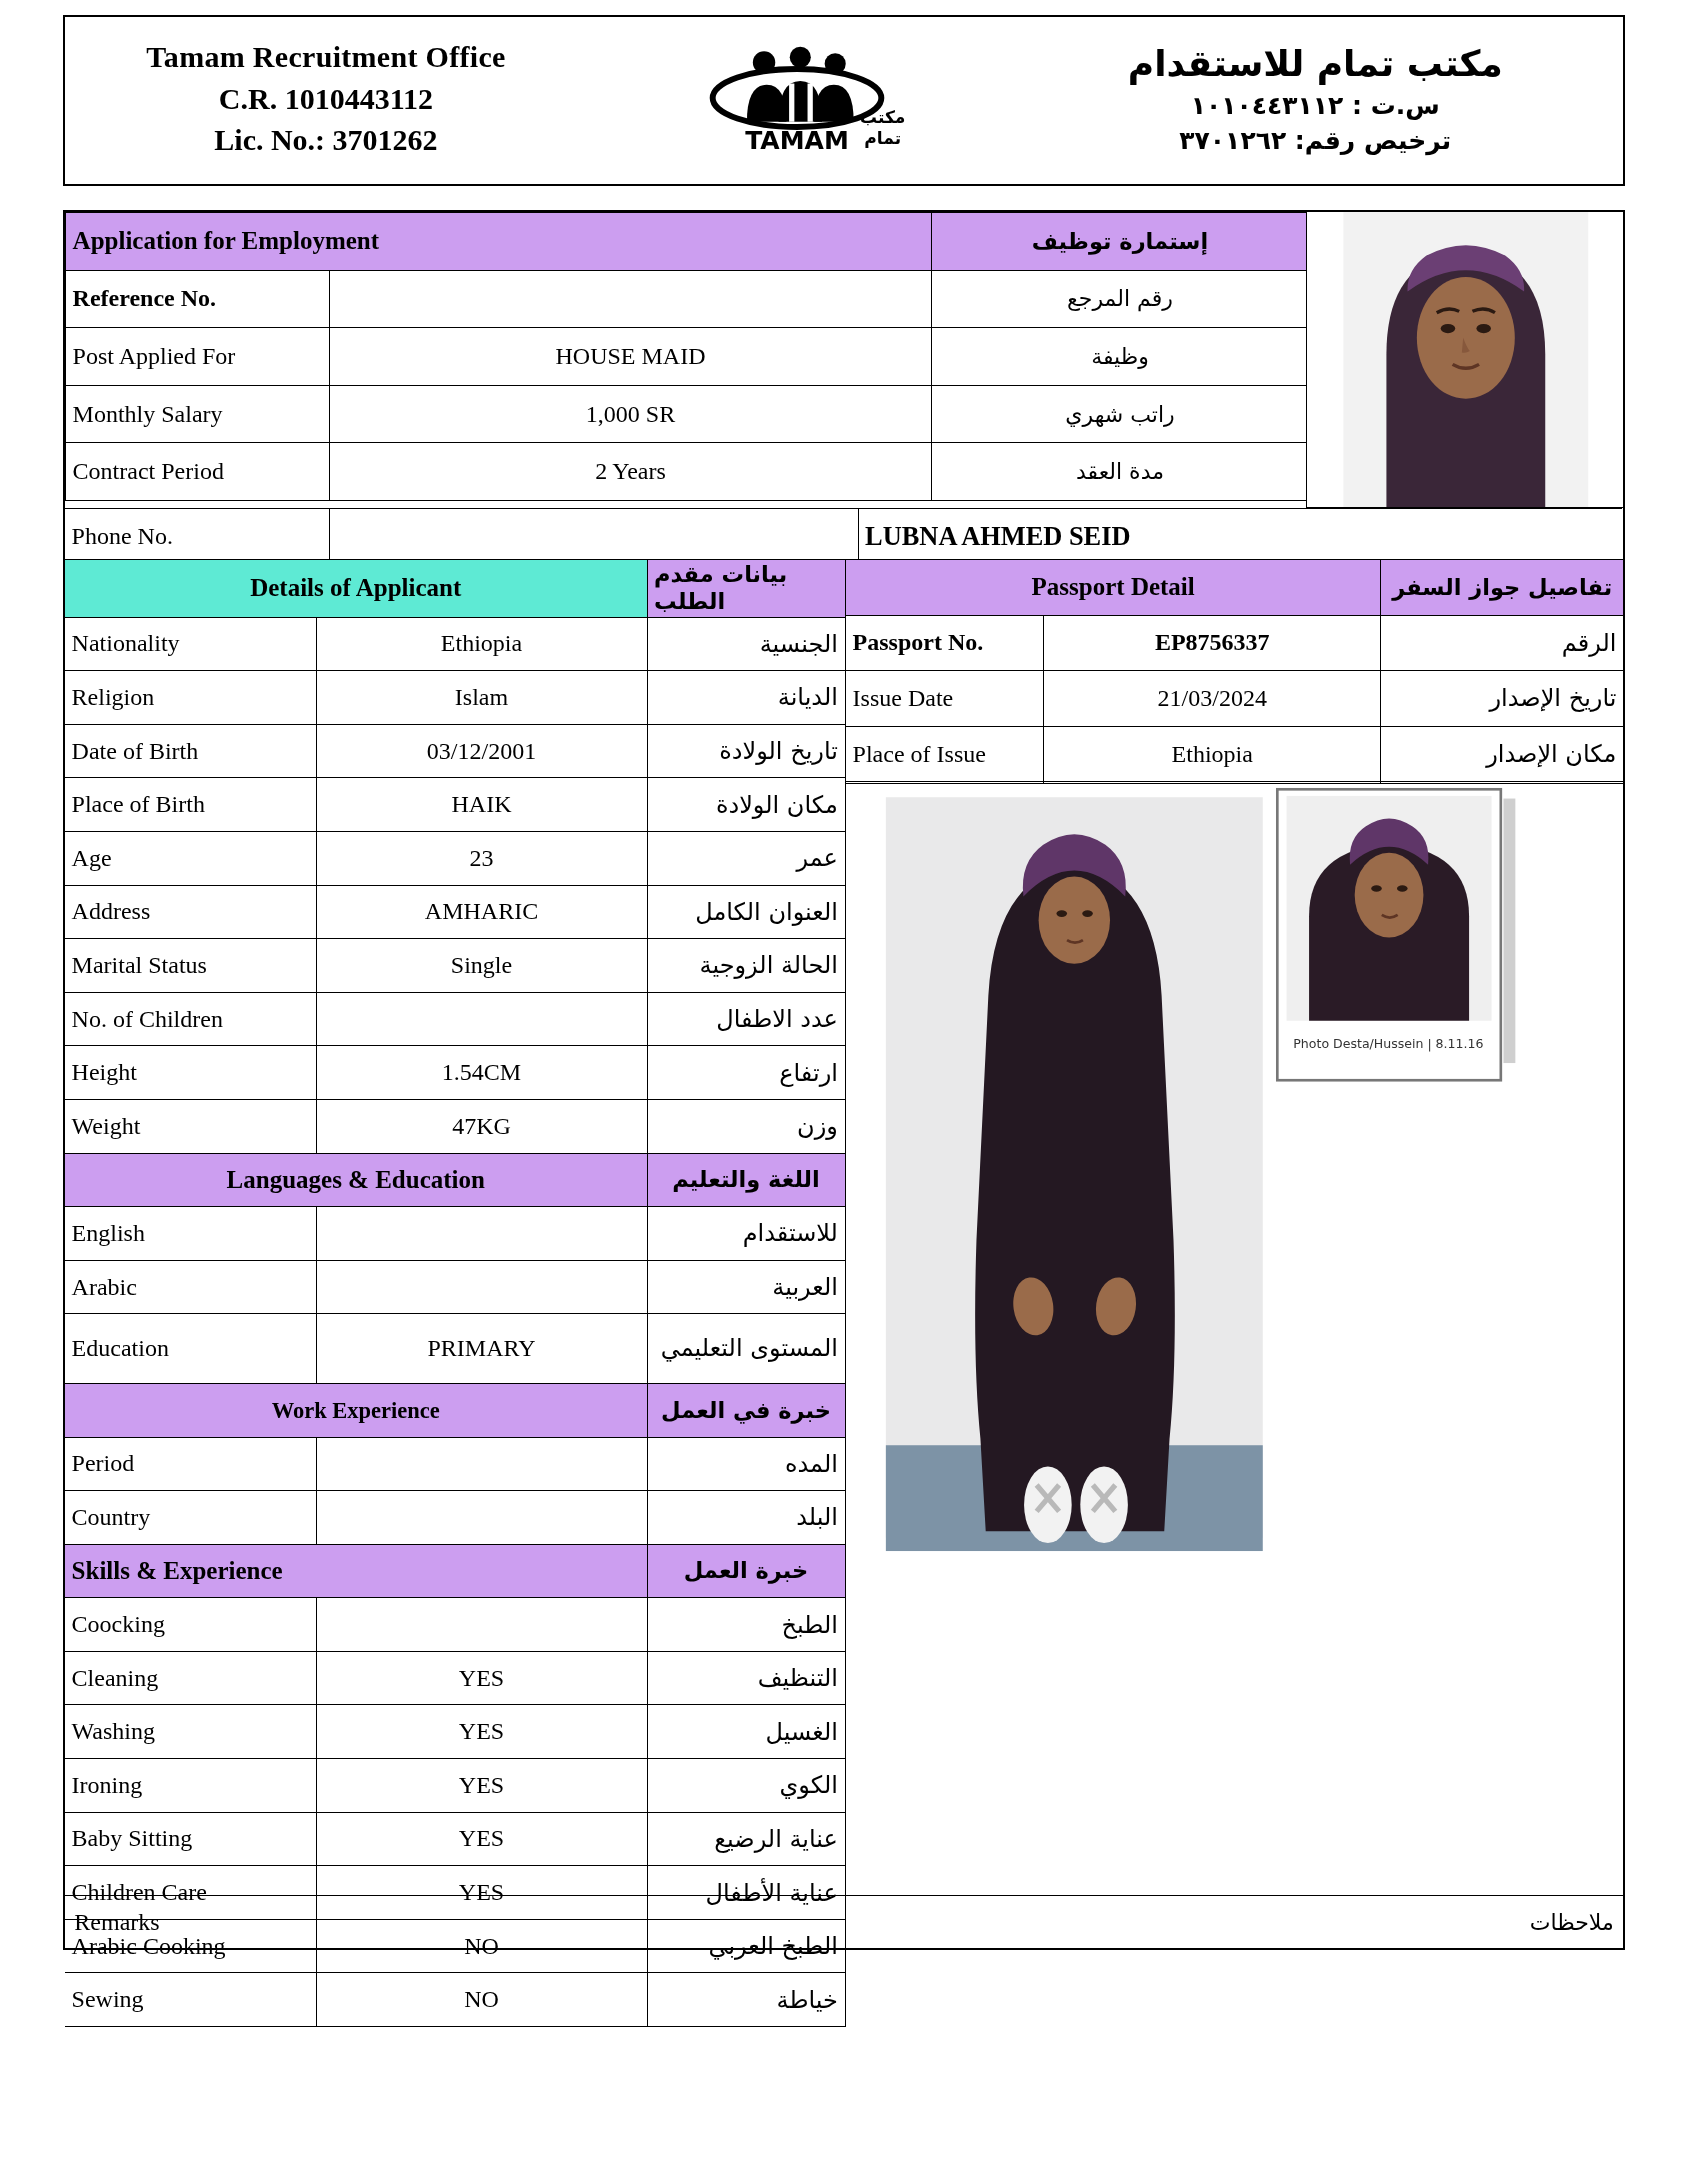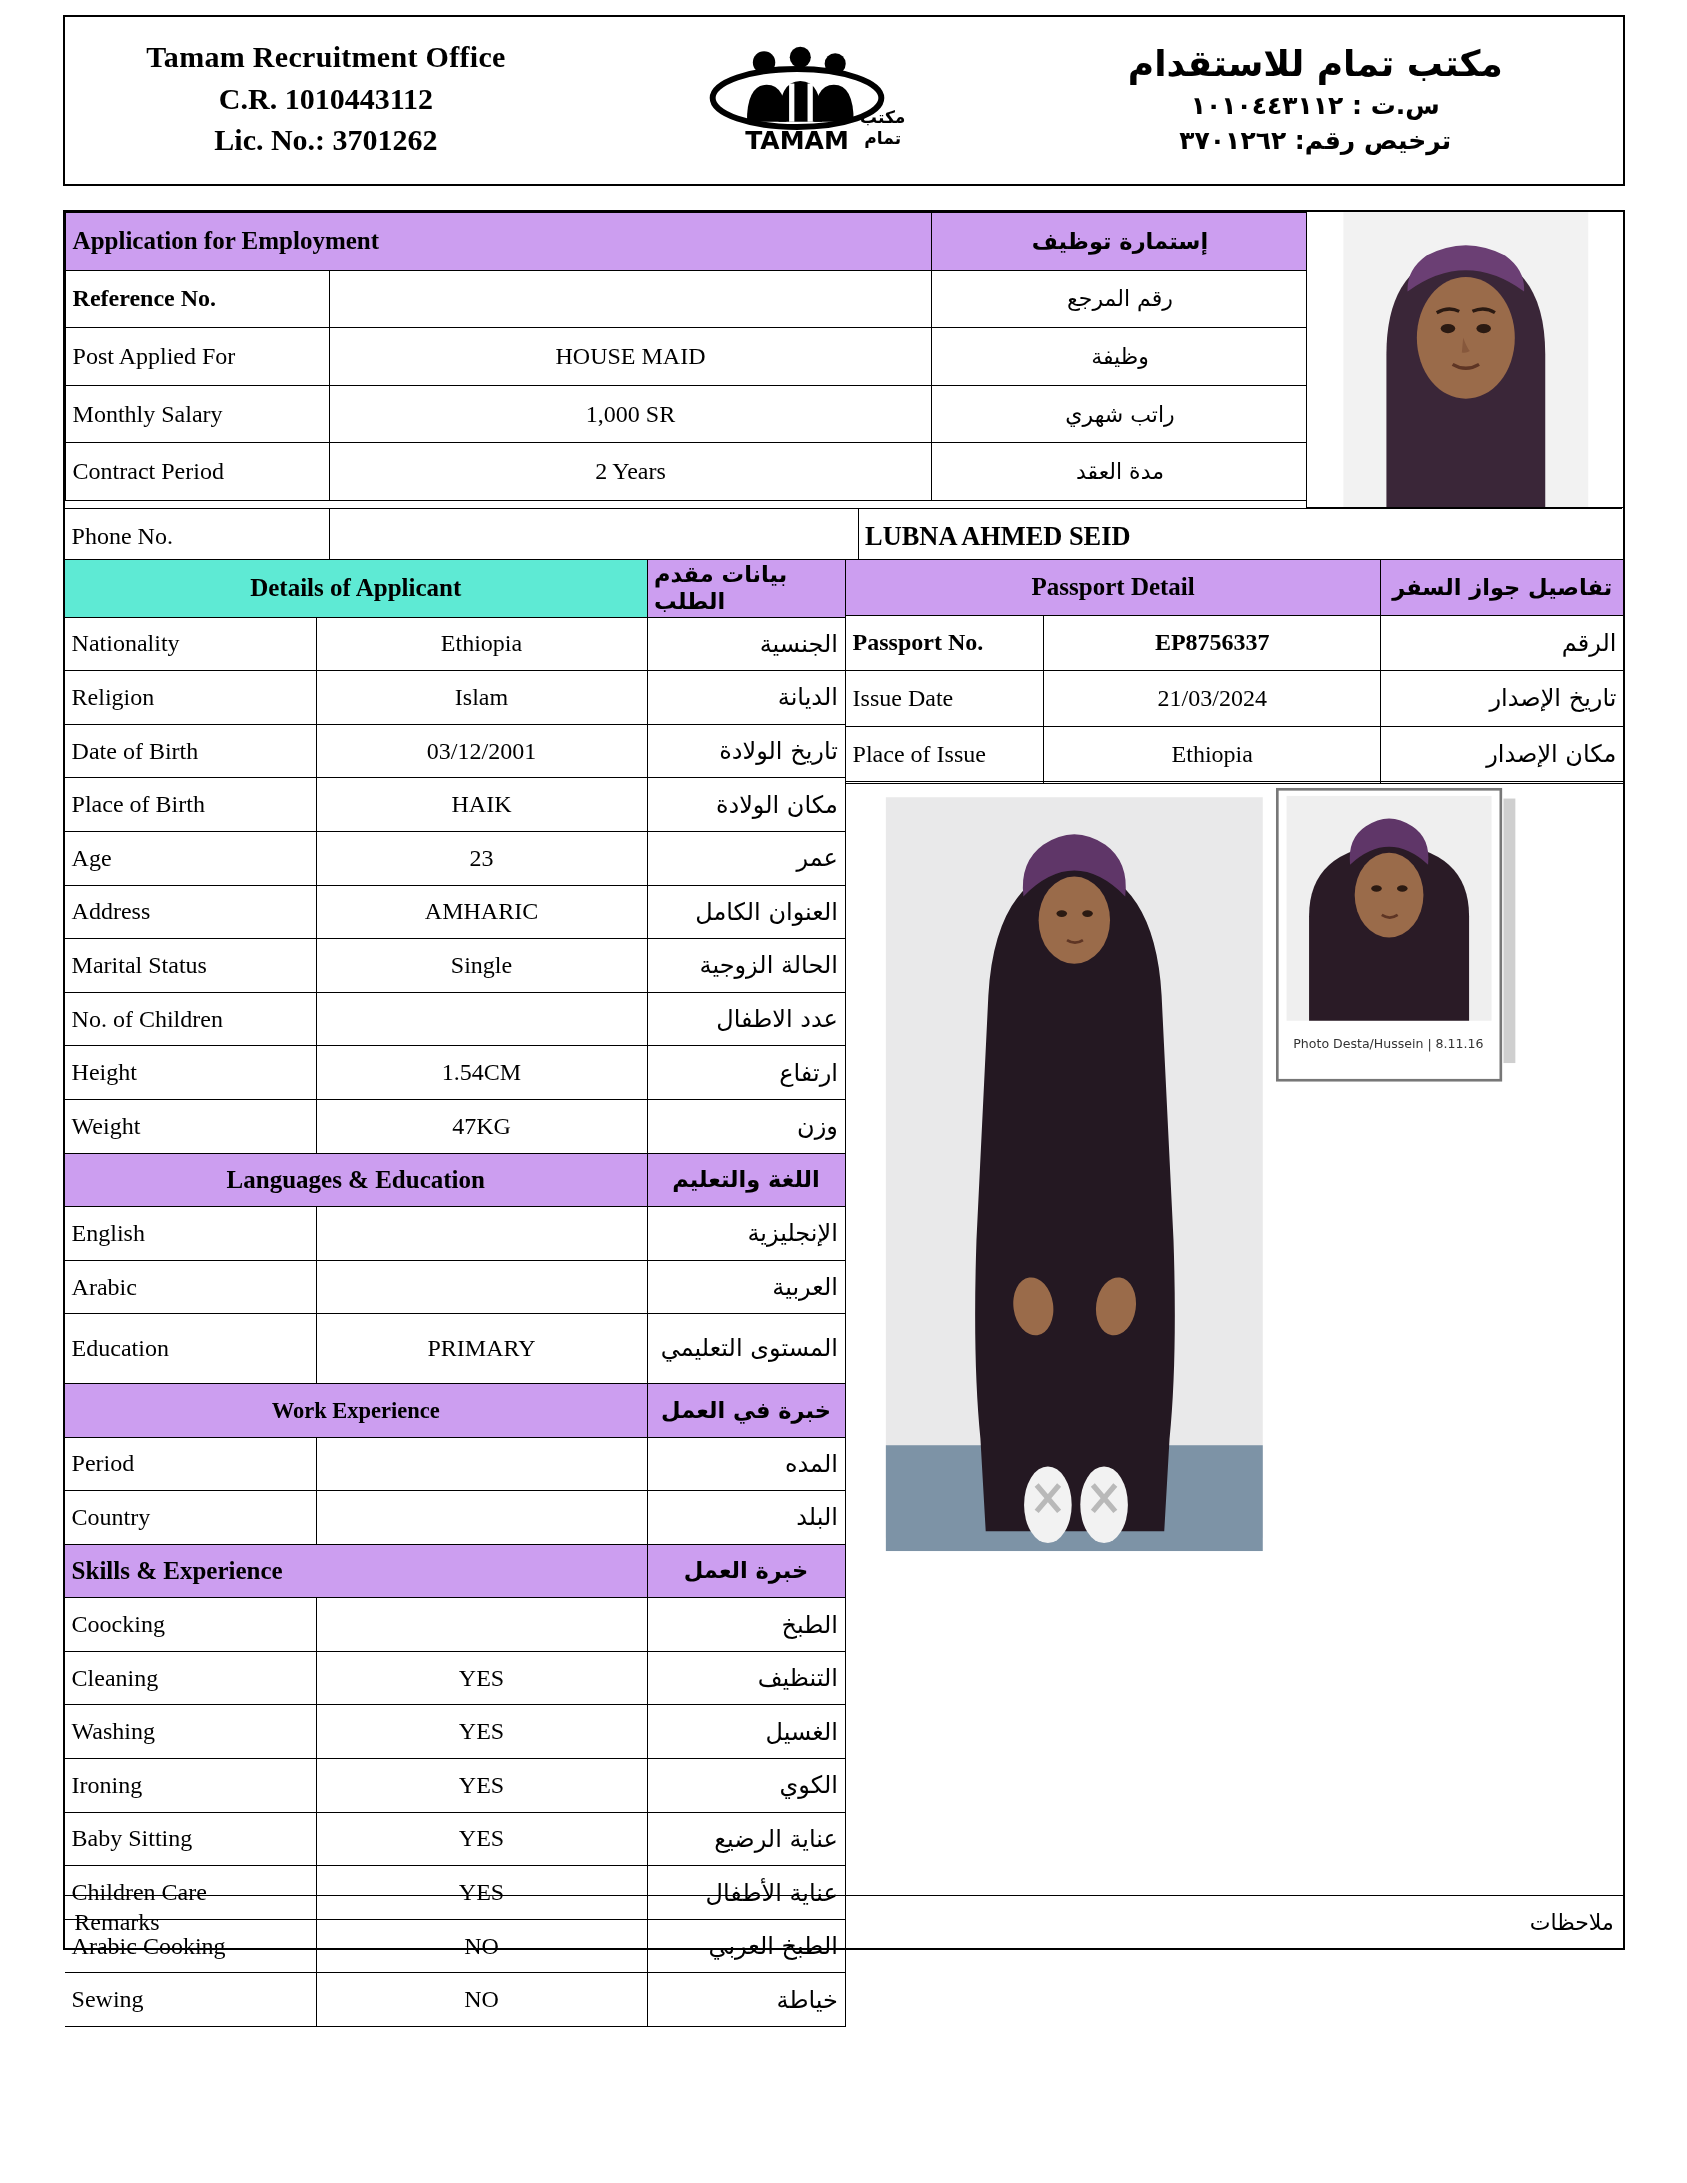--- a/index.html
+++ b/index.html
@@ -412,21 +412,21 @@
           <td colspan="2" style="border:1.3px solid #000;border-left:none;background:#cc9ef0;text-align:center;">
             <span class="en">Languages &amp; Education</span>
           </td>
           <td style="border:1.3px solid #000;background:#cc9ef0;text-align:center;">
             <span class="ar">اللغة والتعليم</span>
           </td>
         </tr>
         <tr>
           <td style="border-left:none">English</td>
           <td class="ctr"></td>
-          <td class="ar">الإنجليزية</td>
+          <td class="ar">للاستقدام</td>
         </tr>
         <tr>
           <td style="border-left:none">Arabic</td>
           <td class="ctr"></td>
           <td class="ar">العربية</td>
         </tr>
         <tr>
           <td style="border-left:none;height:66px">Education</td>
           <td class="ctr" style="height:66px">PRIMARY</td>
           <td class="ar" style="height:66px;line-height:1.15">المستوى التعليمي</td>

